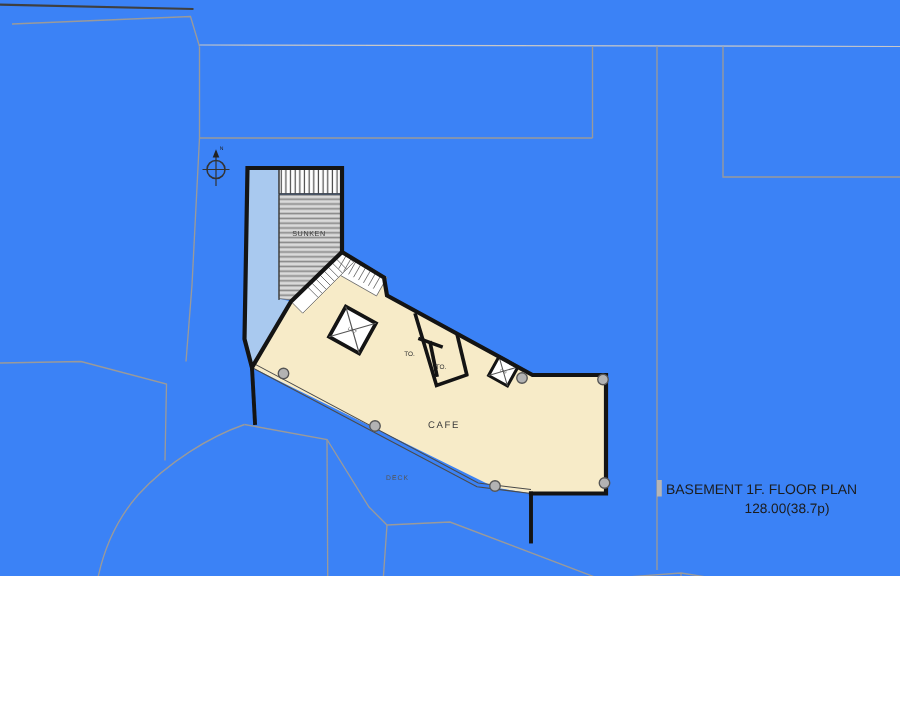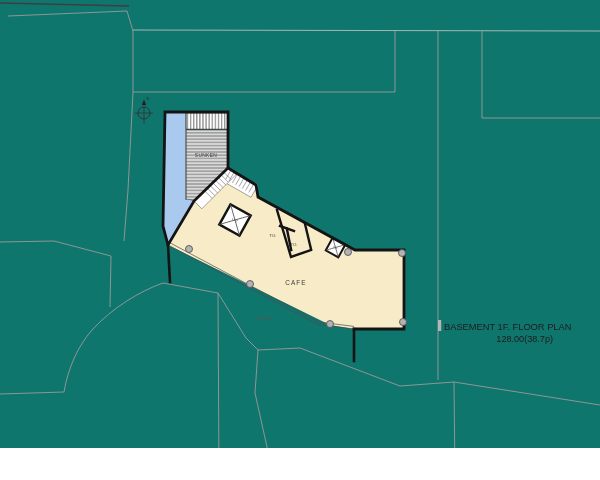--- a/index.html
+++ b/index.html
@@ -4,22 +4,22 @@
 <style>
   html, body {
     margin: 0;
     padding: 0;
     background: #ffffff;
     font-family: "Liberation Sans", sans-serif;
   }
   .sheet {
     position: relative;
     width: 600px;
-    height: 448px;
-    background: #0f766e;
+    height: 384px;
+    background: #3b82f6;
     overflow: hidden;
   }
   svg { display: block; }
   text {
     font-family: "Liberation Sans", sans-serif;
     fill: #3a3a3a;
   }
   .t-sunken { font-size: 4.8px; letter-spacing: 0.4px; fill: #3c3c3c; }
   .t-cafe   { font-size: 6.4px; letter-spacing: 1.1px; fill: #3b3b3b; }
   .t-deck   { font-size: 4.5px; letter-spacing: 0.7px; fill: #555; }

